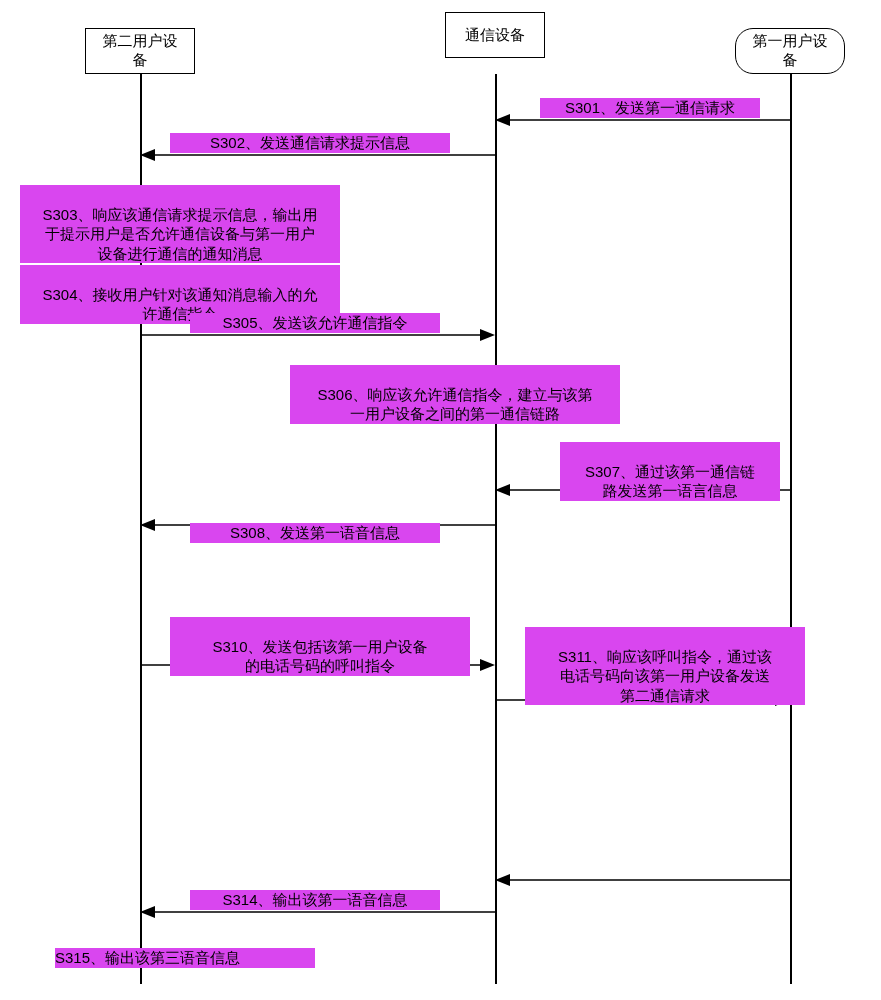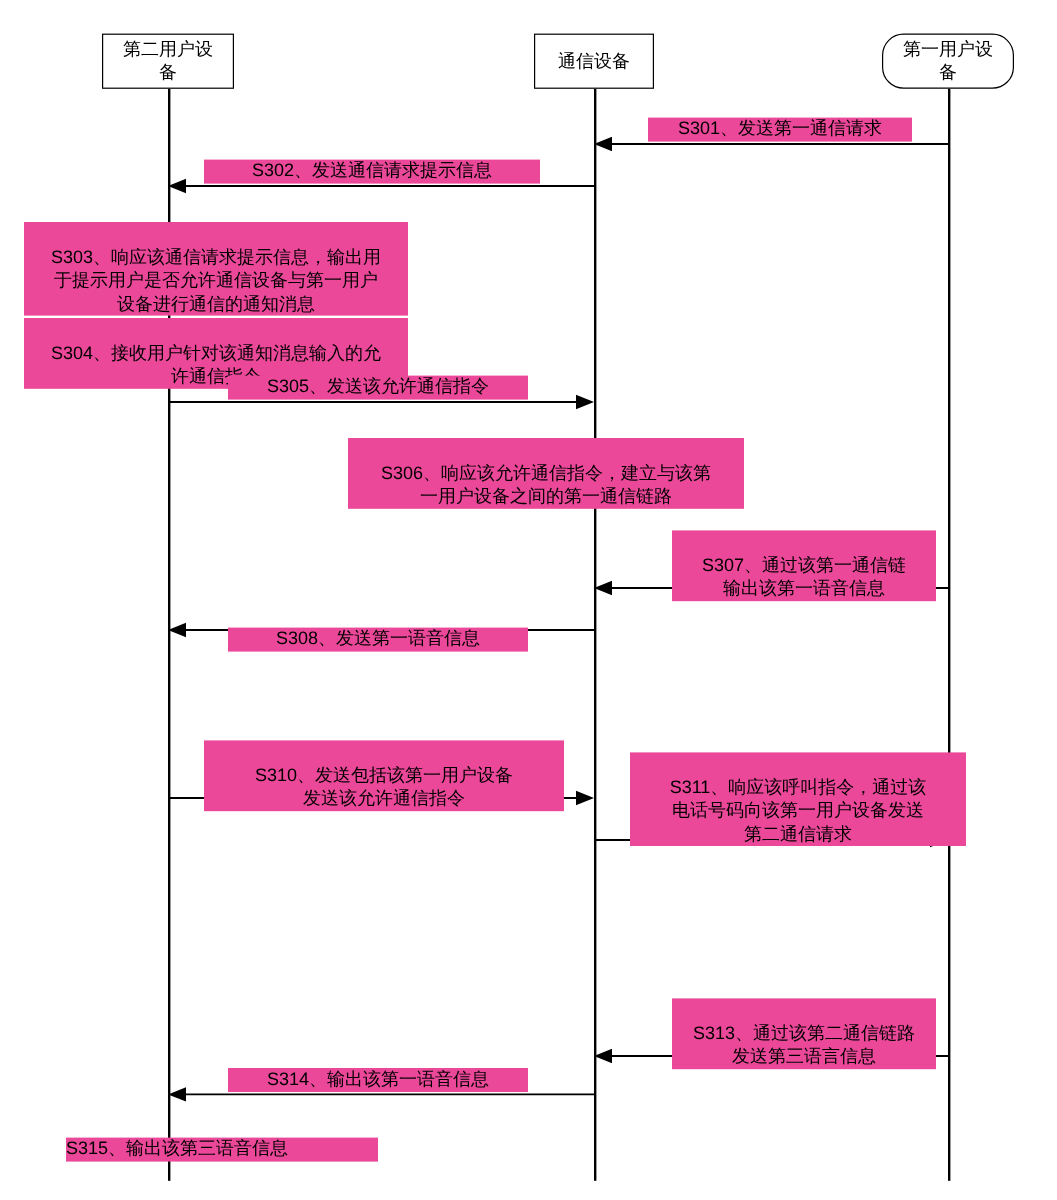--- a/index.html
+++ b/index.html
@@ -28,21 +28,21 @@
   }
   .lifeline {
     position: absolute;
     width: 1.5px;
     background: #000;
   }
   .msg-label {
     position: absolute;
     text-align: center;
     line-height: 1.3;
-    background: #ec4899;
+    background: #d946ef;
   }
   .msg-label.left {
     text-align: left;
   }
   svg.arrows {
     position: absolute;
     top: 0;
     left: 0;
     width: 881px;
     height: 1000px;
@@ -58,21 +58,21 @@
 </style>
 </head>
 <body>
 
 <div class="container">
 
   <div class="participant-box" style="top:28px; left:85px; width:110px; height:46px;">
     <span style="white-space:pre-line;">第二用户设
 备</span>
   </div>
-  <div class="participant-box" style="top:28px; left:445px; width:100px; height:46px;">
+  <div class="participant-box" style="top:12px; left:445px; width:100px; height:46px;">
     <span>通信设备</span>
   </div>
   <div class="participant-box" style="top:28px; left:735px; width:110px; height:46px;border-radius:18px;">
     <span style="white-space:pre-line;">第一用户设
 备</span>
   </div>
 
   <div class="lifeline" style="top:74px; left:140px; height:910px;"></div>
   <div class="lifeline" style="top:74px; left:495px; height:910px;"></div>
   <div class="lifeline" style="top:74px; left:790px; height:910px;"></div>
@@ -123,37 +123,33 @@
   </div>
   <div class="msg-label" style="top:313px; left:190px; width:250px;">
     <span>S305、发送该允许通信指令</span>
   </div>
   <div class="msg-label" style="top:365px; left:290px; width:330px; white-space:pre-line;">
     <span>S306、响应该允许通信指令，建立与该第
 一用户设备之间的第一通信链路</span>
   </div>
   <div class="msg-label" style="top:442px; left:560px; width:220px; white-space:pre-line;">
     <span>S307、通过该第一通信链
-输出该第一语音信息</span>
+路发送第一语言信息</span>
   </div>
   <div class="msg-label" style="top:523px; left:190px; width:250px;">
     <span>S308、发送第一语音信息</span>
   </div>
   <div class="msg-label" style="top:617px; left:170px; width:300px; white-space:pre-line;">
     <span>S310、发送包括该第一用户设备
-发送该允许通信指令</span>
+的电话号码的呼叫指令</span>
   </div>
   <div class="msg-label" style="top:627px; left:525px; width:280px; white-space:pre-line;text-align:center;">
     <span>S311、响应该呼叫指令，通过该
 电话号码向该第一用户设备发送
 第二通信请求</span>
-  </div>
-  <div class="msg-label" style="top:832px; left:560px; width:220px; white-space:pre-line;">
-    <span>S313、通过该第二通信链路
-发送第三语言信息</span>
   </div>
   <div class="msg-label" style="top:890px; left:190px; width:250px;">
     <span>S314、输出该第一语音信息</span>
   </div>
   <div class="msg-label left" style="top:948px; left:55px; width:260px;">
     <span>S315、输出该第三语音信息</span>
   </div>
 
 </div>
 

